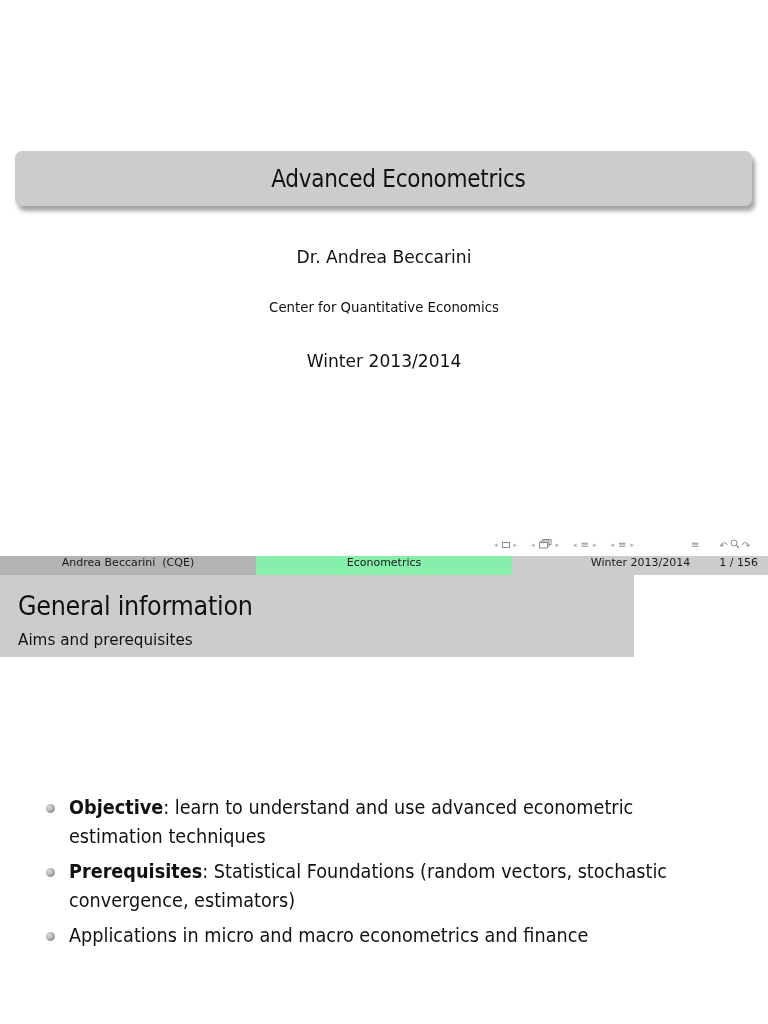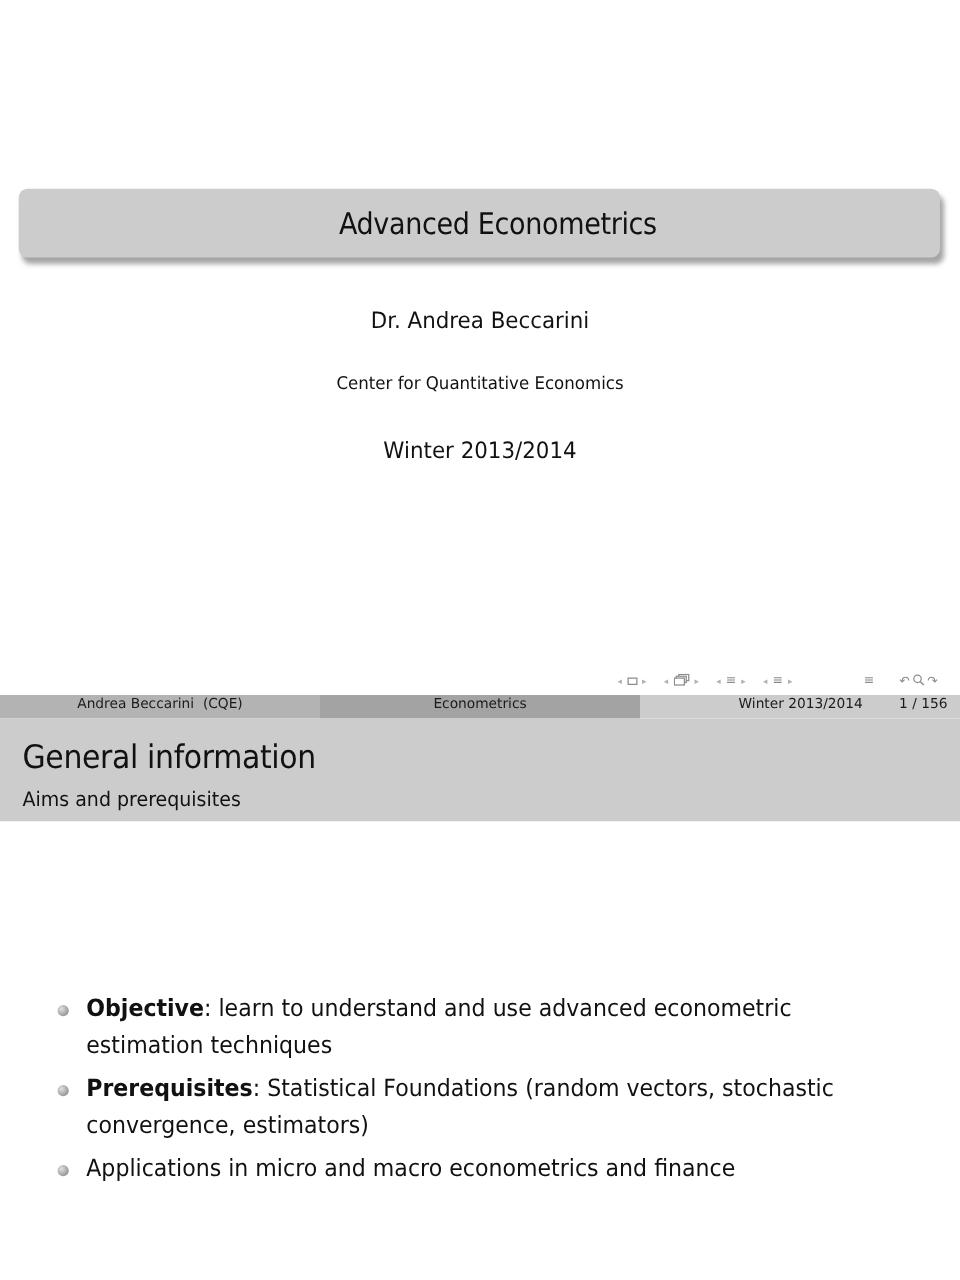--- a/index.html
+++ b/index.html
@@ -139,38 +139,38 @@
       display: flex;
       justify-content: center;
       transform-origin: center;
     }
     .foot-author {
       width: 256px;
       background: #b3b3b3;
     }
     .foot-title {
       width: 256px;
-      background: #a3a3a3;
+      background: #86efac;
     }
     .foot-date {
       width: 256px;
       background: #cccccc;
       justify-content: flex-end;
       padding-right: 10px;
     }
     .foot-date-text { margin-right: 29px; }
     .foot-page { }
 
     
     .slide-2 { top: 575px; height: 449px; }
     .frametitle-box {
       position: absolute;
       left: 0;
       top: 0;
-      width: 768px;
+      width: 634px;
       height: 82px;
       background: #cccccc;
     }
     .frametitle {
       position: absolute;
       left: 18px;
       top: 16px;
       font-size: 26px;
       color: #111111;
       transform: scaleX(0.92);

